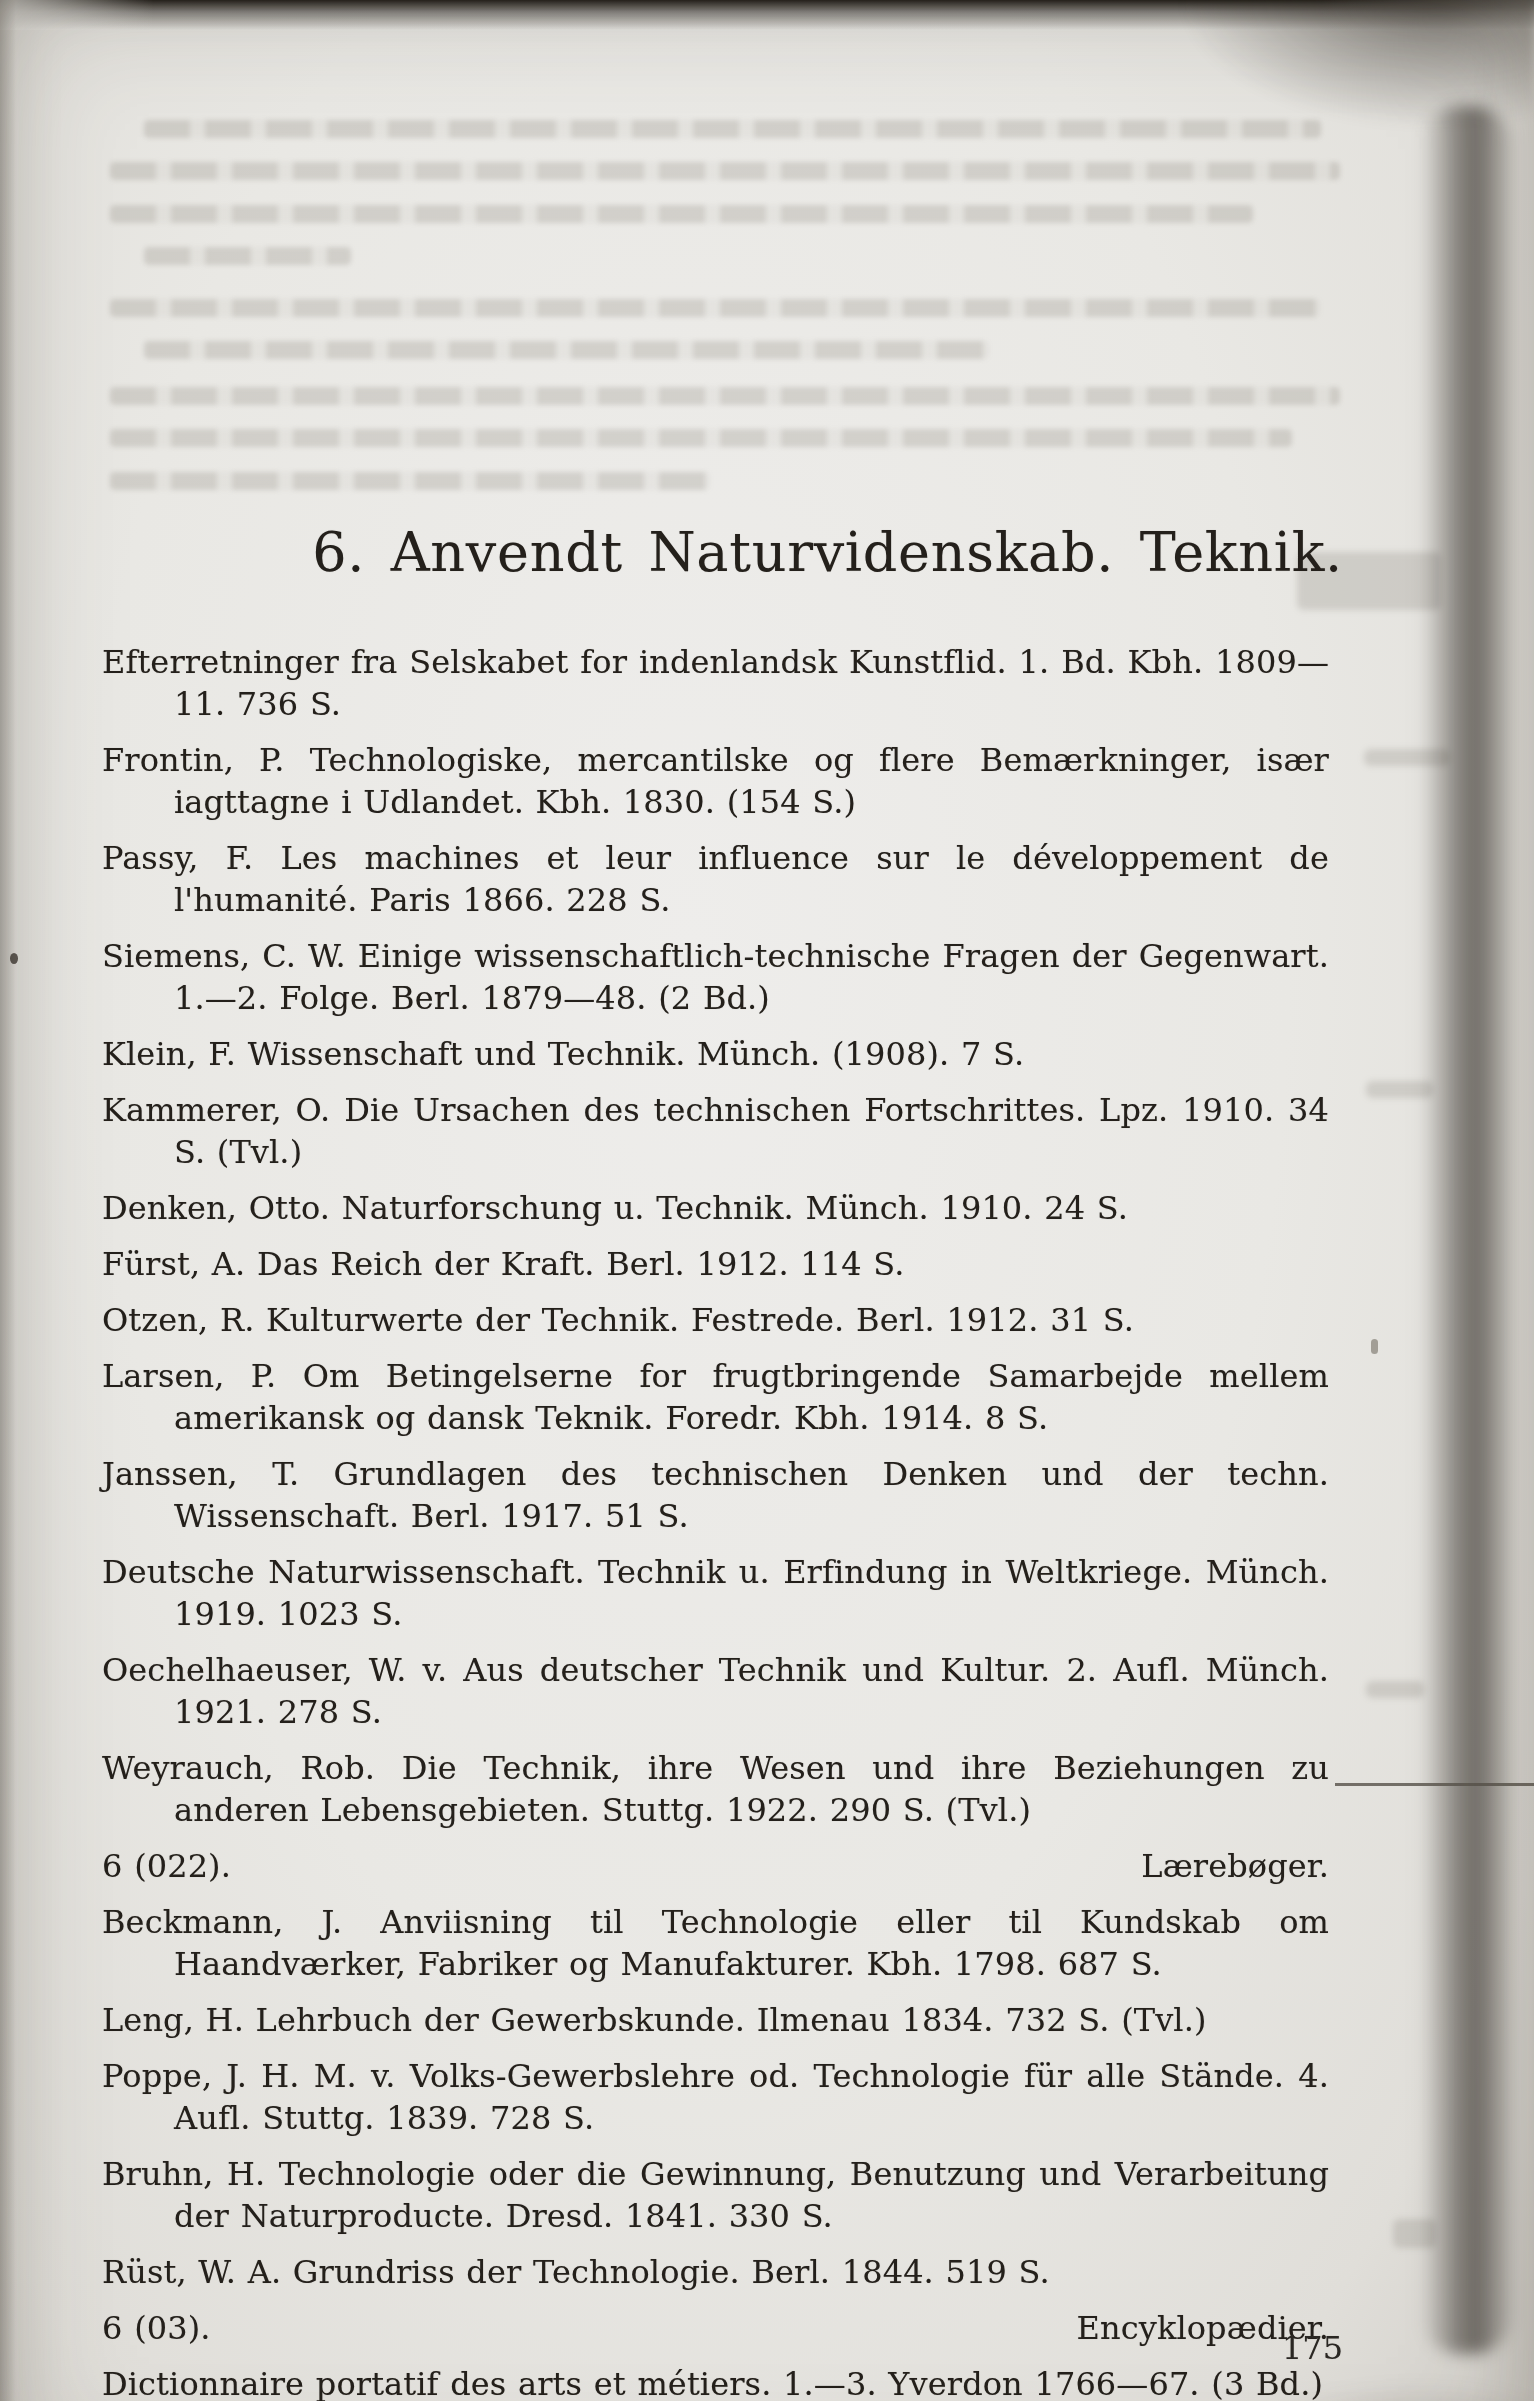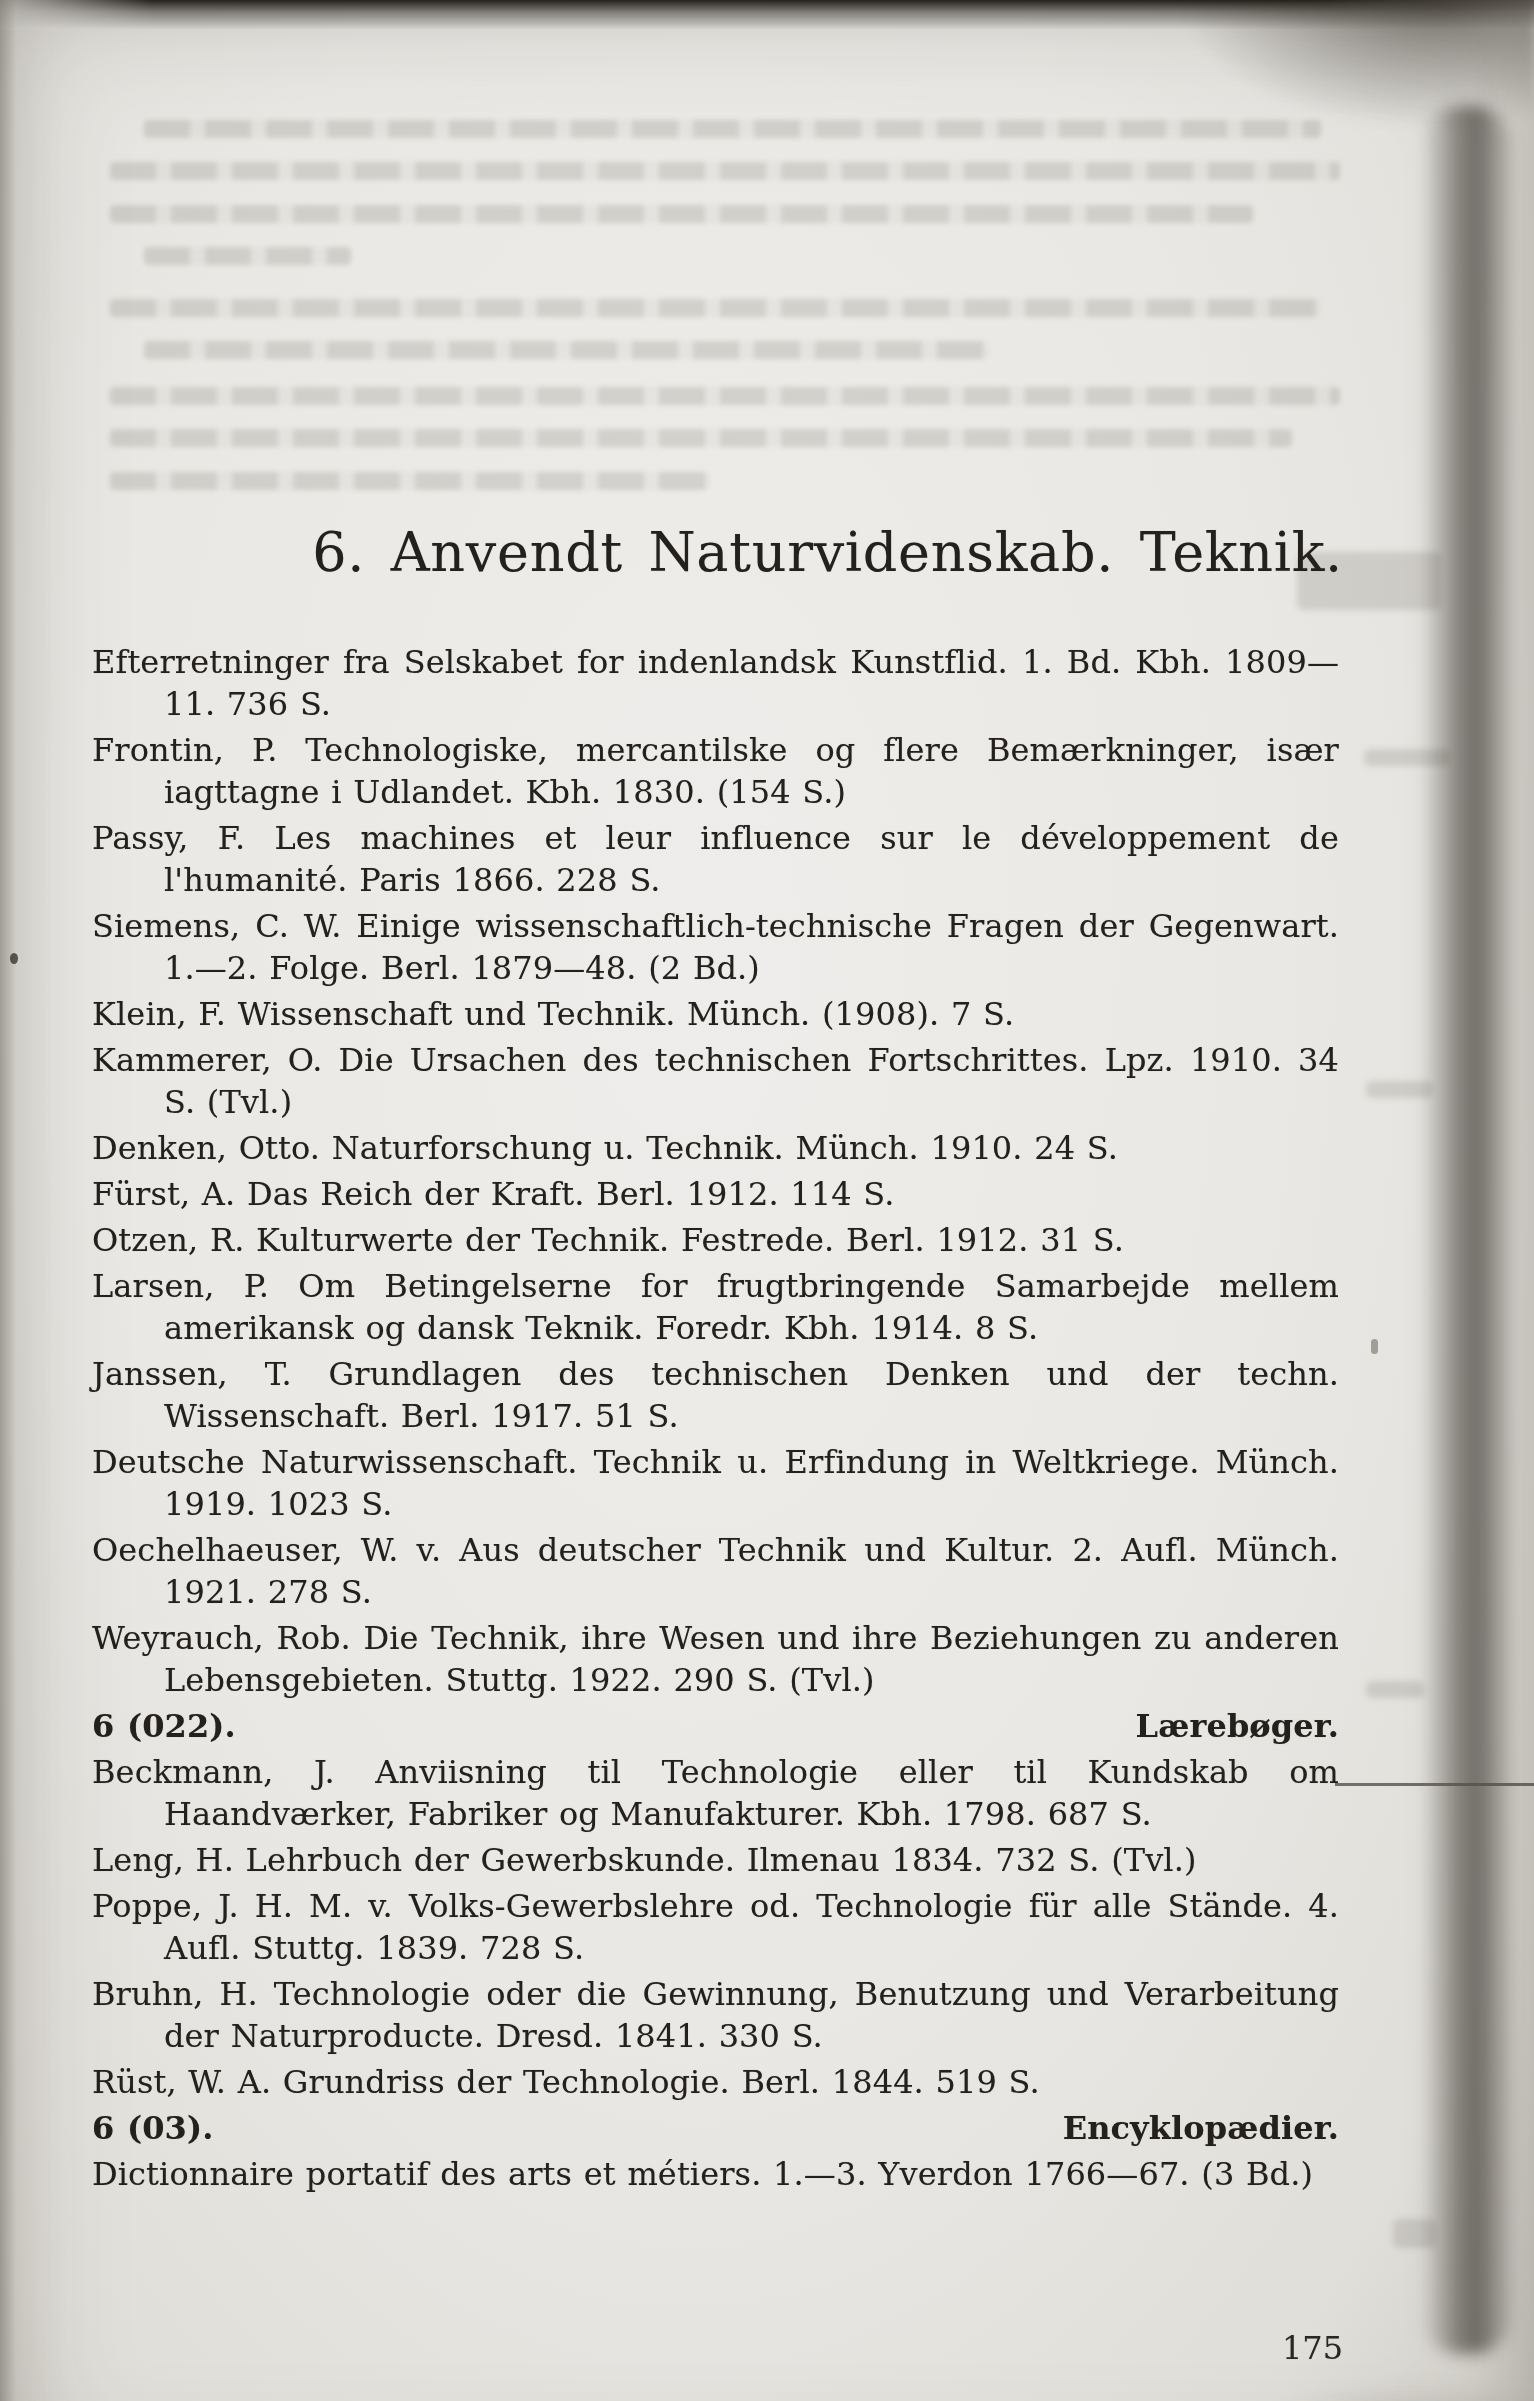--- a/index.html
+++ b/index.html
@@ -69,29 +69,29 @@
   .text-block{
     position:absolute;left:88px;top:521px;width:1255px;
     color:#24201b;
     text-shadow: 0 0 1px rgba(40,36,30,0.22);
   }
   .heading{
     font-size:54px;font-weight:normal;text-align:right;
     margin:0 0 57px 0;letter-spacing:0.7px;word-spacing:7.7px;white-space:nowrap;
   }
   .entry{
-    font-size:32px;line-height:42px;margin:4px;
+    font-size:32px;line-height:42px;margin:14px;
     text-align:justify;
     padding-left:72px;text-indent:-72px;
     word-spacing:1.4px;letter-spacing:0.1px;
   }
   .entry .author{font-weight:normal;}
   .section-row{
     display:flex;justify-content:space-between;
-    font-weight:bold;padding-left:0;text-indent:0;
+    font-weight:normal;padding-left:0;text-indent:0;
   }
   .page-number{
     position:absolute;top:2329px;left:88px;width:1255px;
     text-align:right;font-size:32px;color:#2a2723;
     text-shadow: 0 0 1px rgba(40,36,30,0.22);
   }
 </style>
 </head>
 <body>
 

